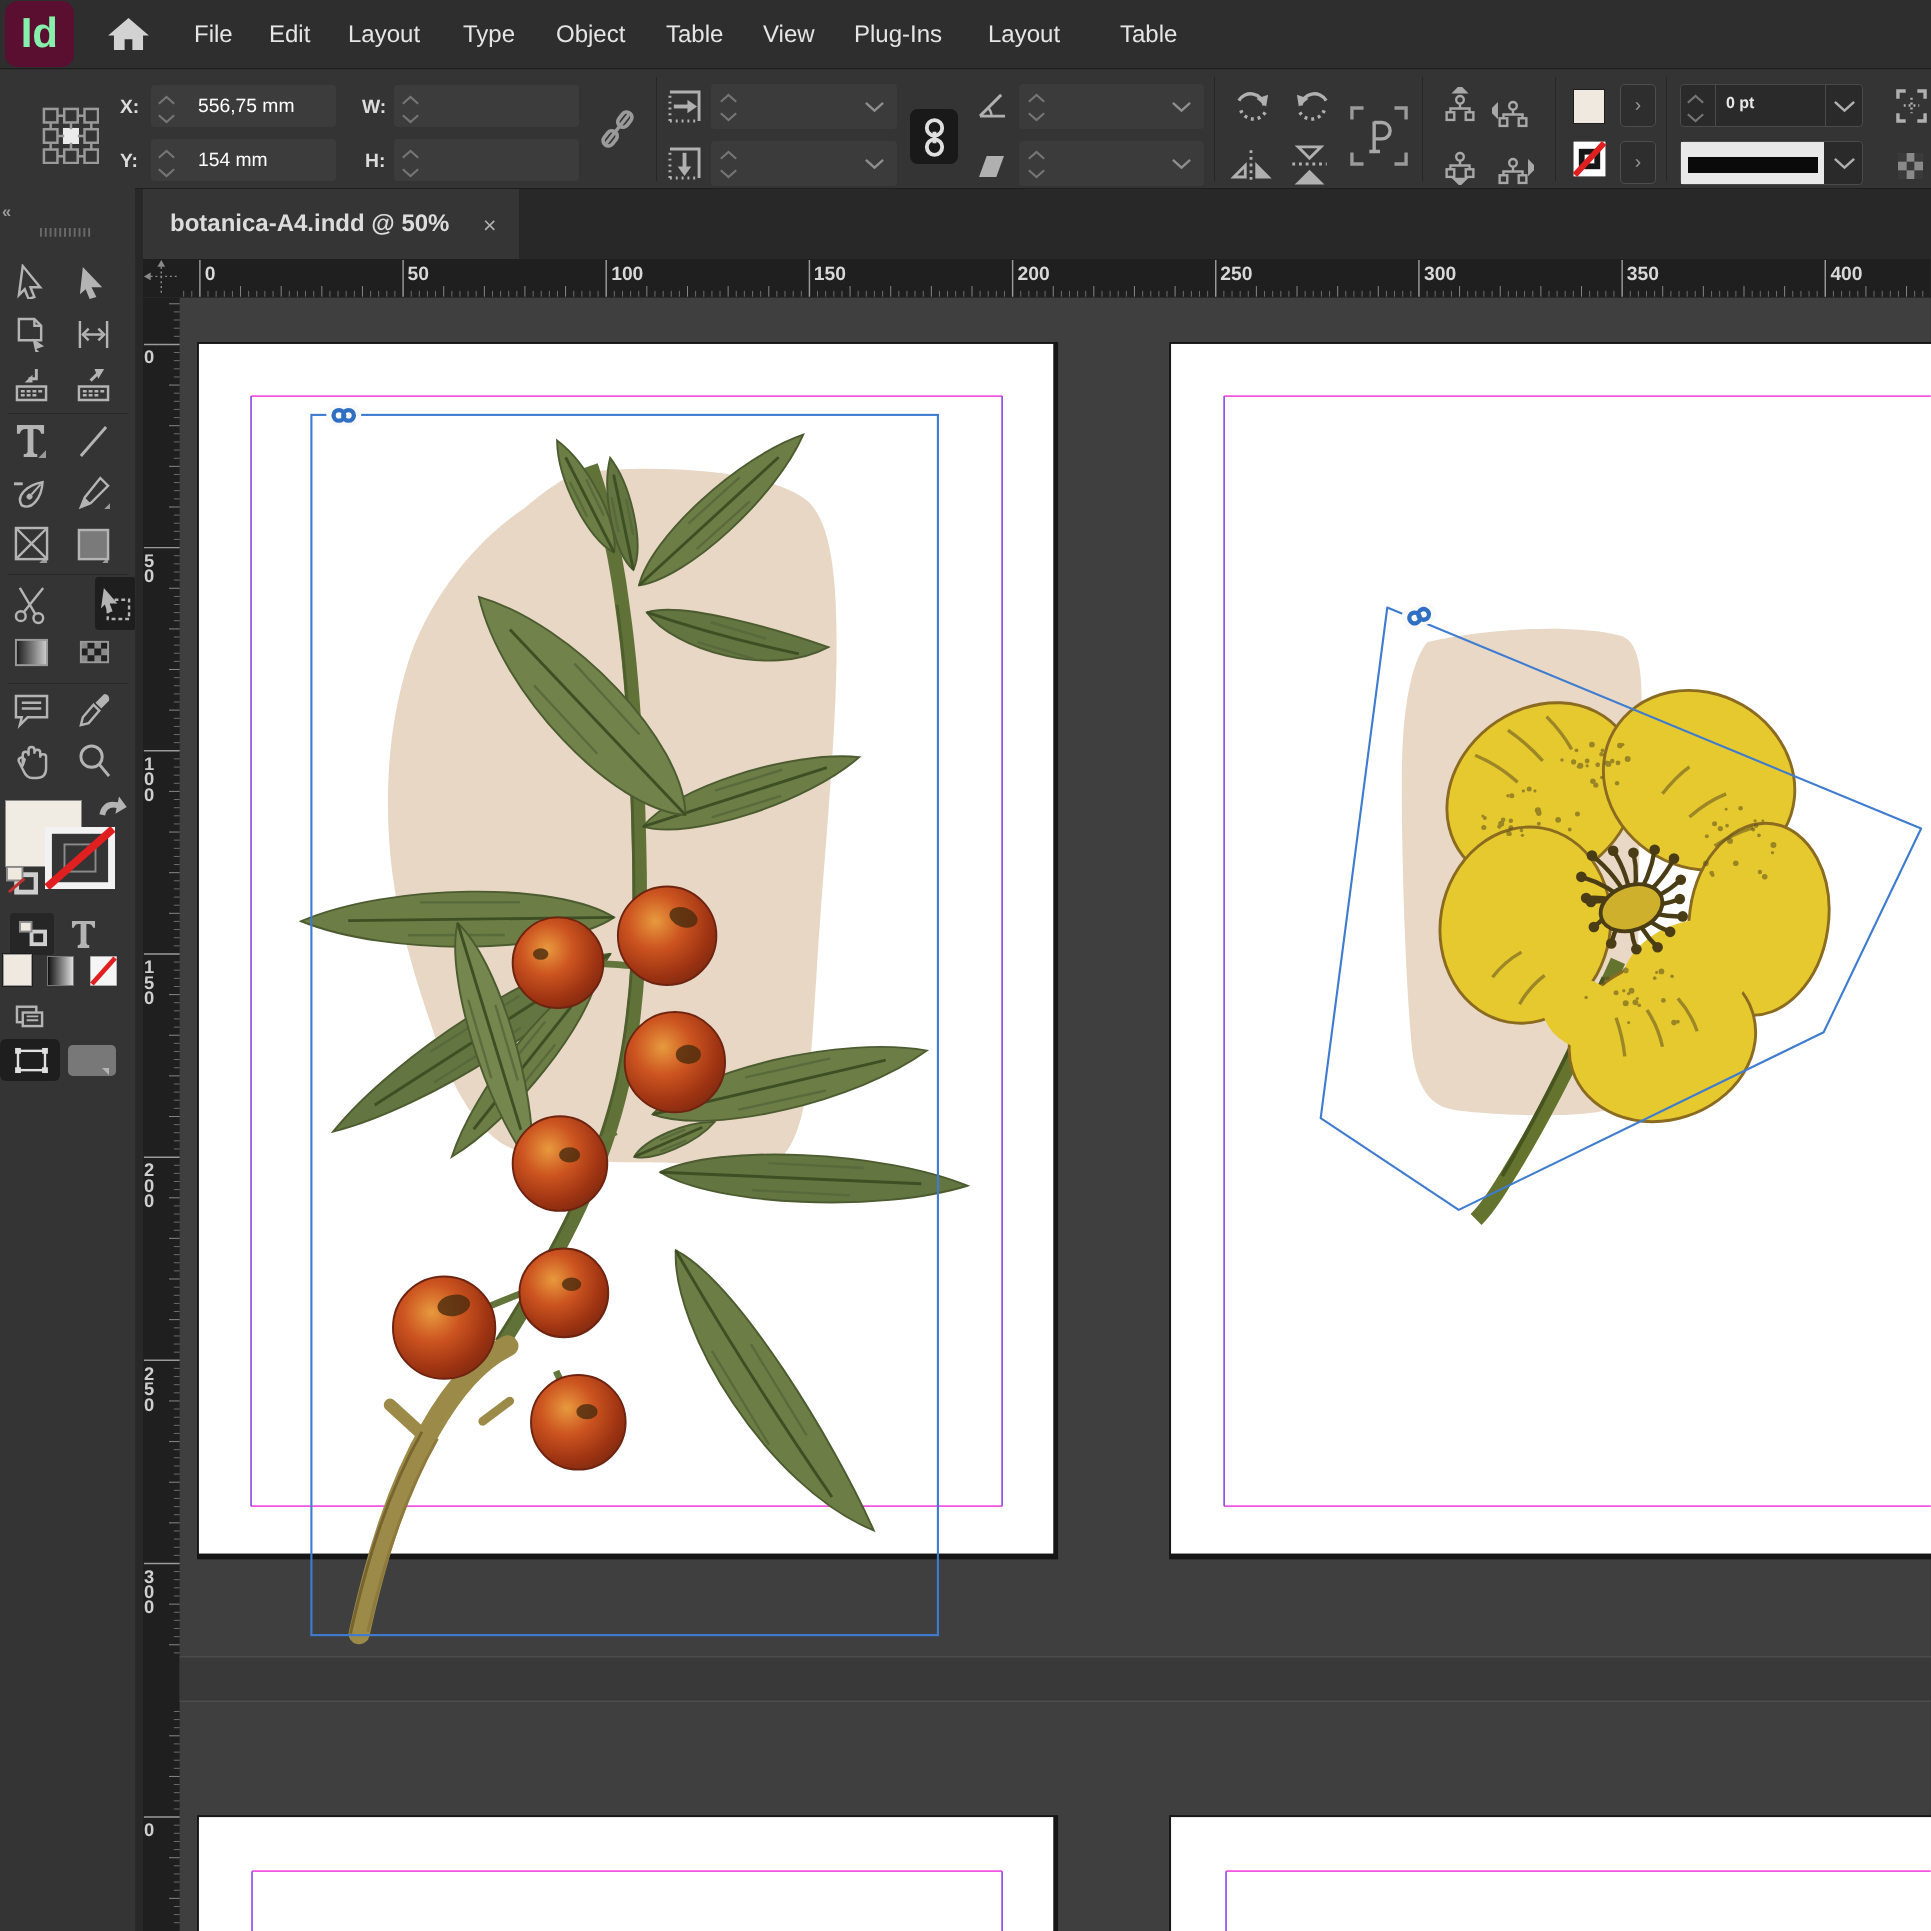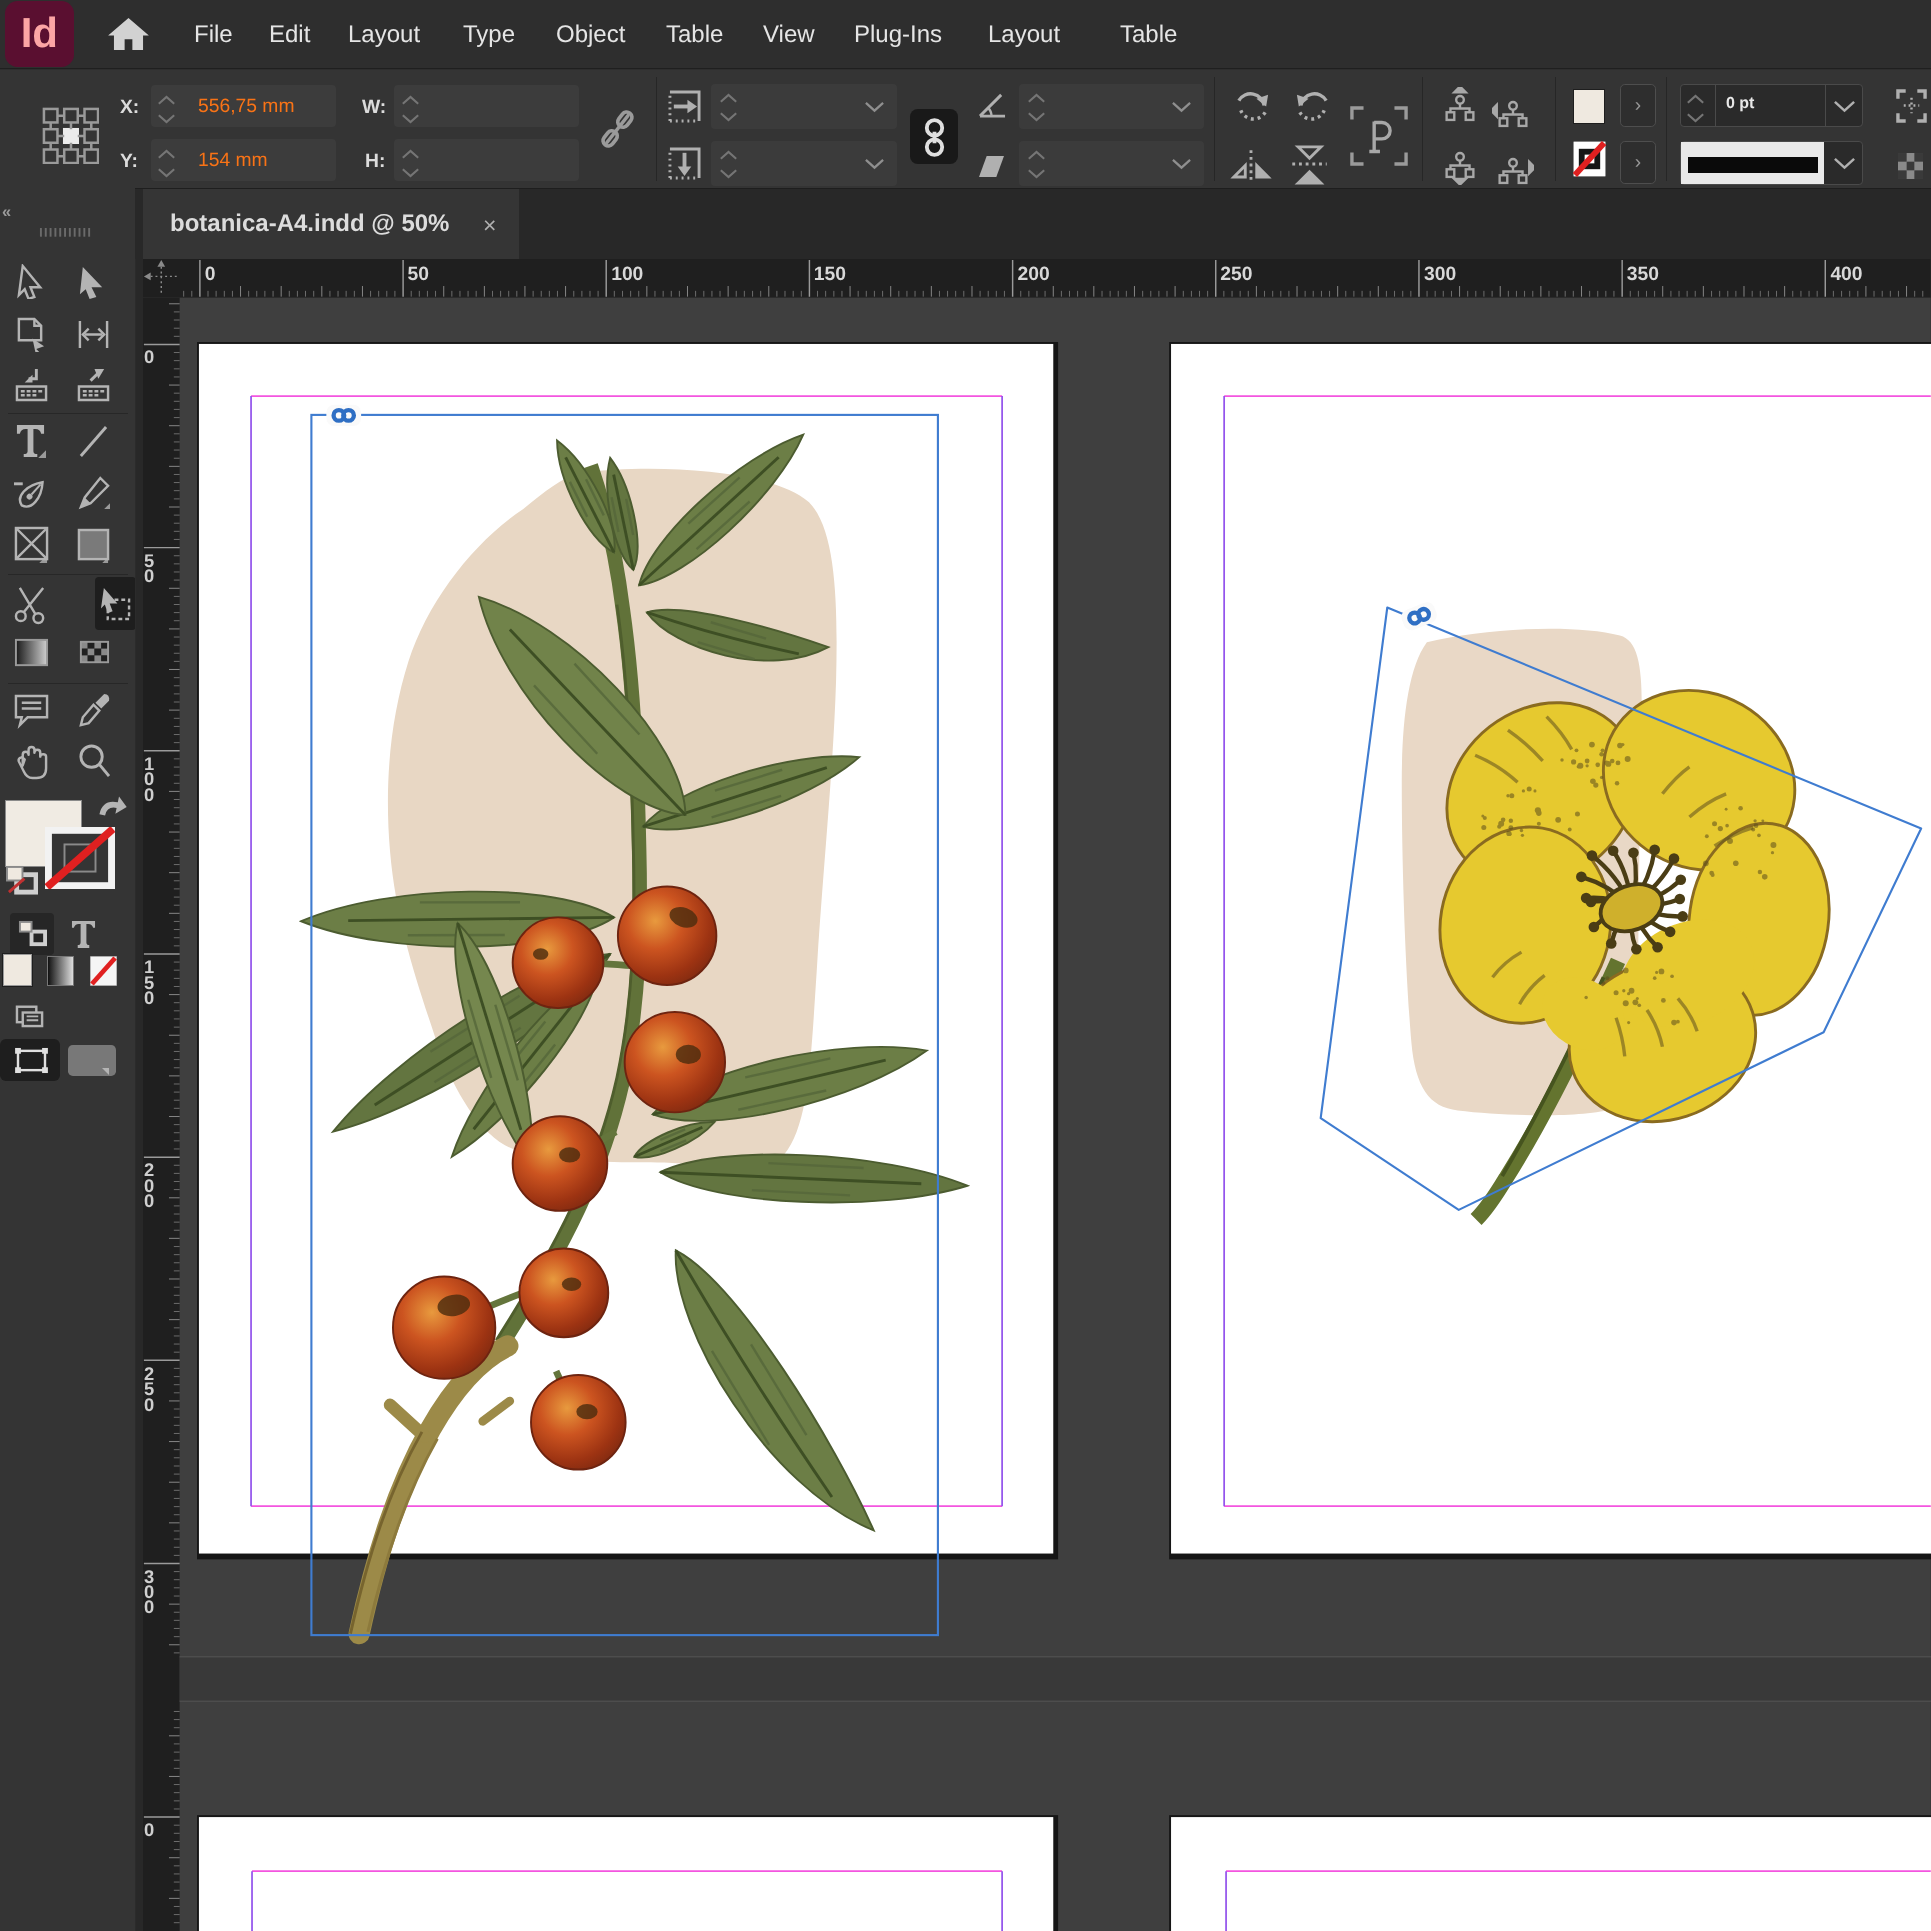--- a/index.html
+++ b/index.html
@@ -1,27 +1,27 @@
 <!DOCTYPE html>
 <html><head><meta charset="utf-8"><style>
 *{margin:0;padding:0;box-sizing:border-box}
 html,body{width:1931px;height:1931px;overflow:hidden;background:#2e2e2e;
 font-family:"Liberation Sans",sans-serif;-webkit-font-smoothing:antialiased;text-rendering:geometricPrecision}
 .abs{position:absolute}
 .lbl{position:absolute;color:#dcdcdc;font-size:19.3px;font-weight:700}
 .fld{position:absolute;background:#3c3c3c;border-radius:3.9px}
-.fldtx{position:absolute;color:#f97316;font-size:19.3px}
+.fldtx{position:absolute;color:#ffffff;font-size:19.3px}
 .mnu{position:absolute;top:0;height:77px;line-height:69px;color:#e5e5e5;font-size:24px}
 .cbo{position:absolute;background:#3b3b3b;border-radius:3.9px}
 .div{position:absolute;width:1px;background:#262626}
 </style></head>
 <body>
 <div class="abs" style="left:0;top:0;width:1931px;height:69px;background:#2e2e2e;border-bottom:1px solid #1f1f1f"></div>
 <div class="abs" style="left:4.8px;top:1px;width:69px;height:66px;background:#5a0f30;border-radius:12.6px"></div>
-<div class="abs" style="left:4.8px;top:1px;width:69px;height:66px;color:#fca5a5;font-size:42px;font-weight:700;text-align:center;line-height:64px">Id</div>
+<div class="abs" style="left:4.8px;top:1px;width:69px;height:66px;color:#86efac;font-size:42px;font-weight:700;text-align:center;line-height:64px">Id</div>
 <svg class="abs" style="left:108px;top:18.3px" width="41" height="32" viewBox="0 0 42 33">
 <path d="M 21,0 L 42,18 L 36,18 L 36,33 L 25,33 L 25,22 L 17,22 L 17,33 L 6,33 L 6,18 L 0,18 Z" fill="#d2d2d2"></path>
   </svg>
 <div class="mnu" style="left:194px">File</div>
 <div class="mnu" style="left:269px">Edit</div>
 <div class="mnu" style="left:348px">Layout</div>
 <div class="mnu" style="left:463px">Type</div>
 <div class="mnu" style="left:556px">Object</div>
 <div class="mnu" style="left:666px">Table</div>
 <div class="mnu" style="left:763px">View</div>

